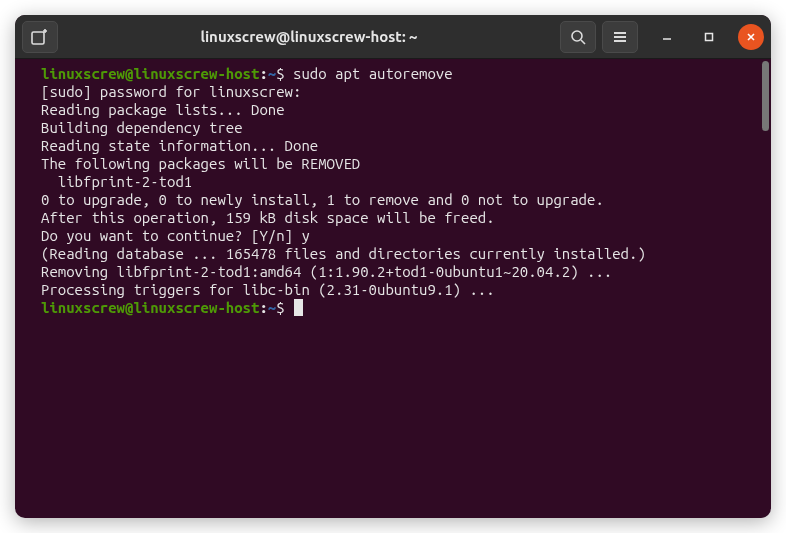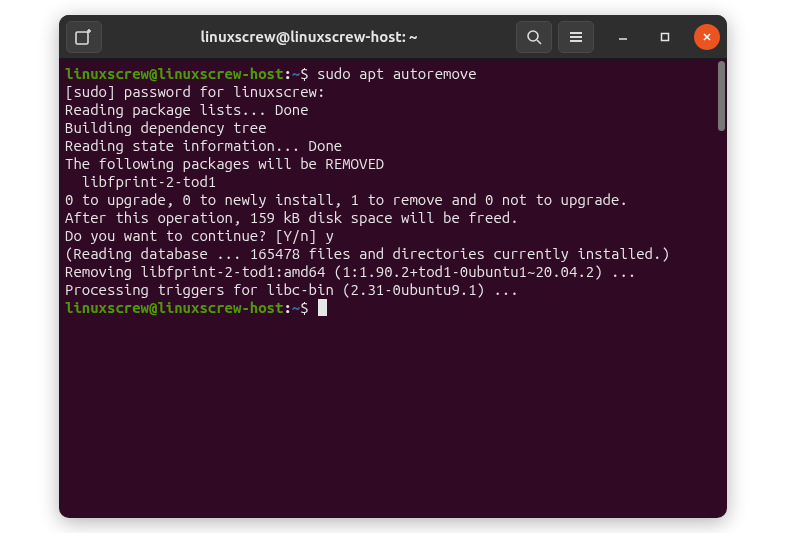--- a/index.html
+++ b/index.html
@@ -5,21 +5,21 @@
     * { box-sizing: border-box; margin: 0; padding: 0; }
     body {
       background: #ffffff;
       font-family: Ubuntu, "Segoe UI", sans-serif;
       display: flex;
       justify-content: center;
       align-items: flex-start;
       padding: 15px;
     }
     .window {
-      width: 668px;
+      width: 756px;
       height: 503px;
       background: #300a24;
       border-radius: 10px;
       overflow: hidden;
       display: flex;
       flex-direction: column;
       box-shadow: 0 4px 20px rgba(0,0,0,0.3);
     }
     .titlebar {
       height: 44px;
@@ -115,21 +115,21 @@
     }
     .scroll-thumb {
       position: absolute;
       right: 2px;
       top: 2px;
       width: 7px;
       height: 70px;
       background: #777;
       border-radius: 4px;
     }
-    .line { display: block; }
+    .line { display: block; margin-left: 20px; }
   </style>
 </head>
 <body>
 
 <div class="window">
 
   <div class="titlebar">
 
     <div class="tab-btn">
       <svg width="18" height="16" viewBox="0 0 18 16">

